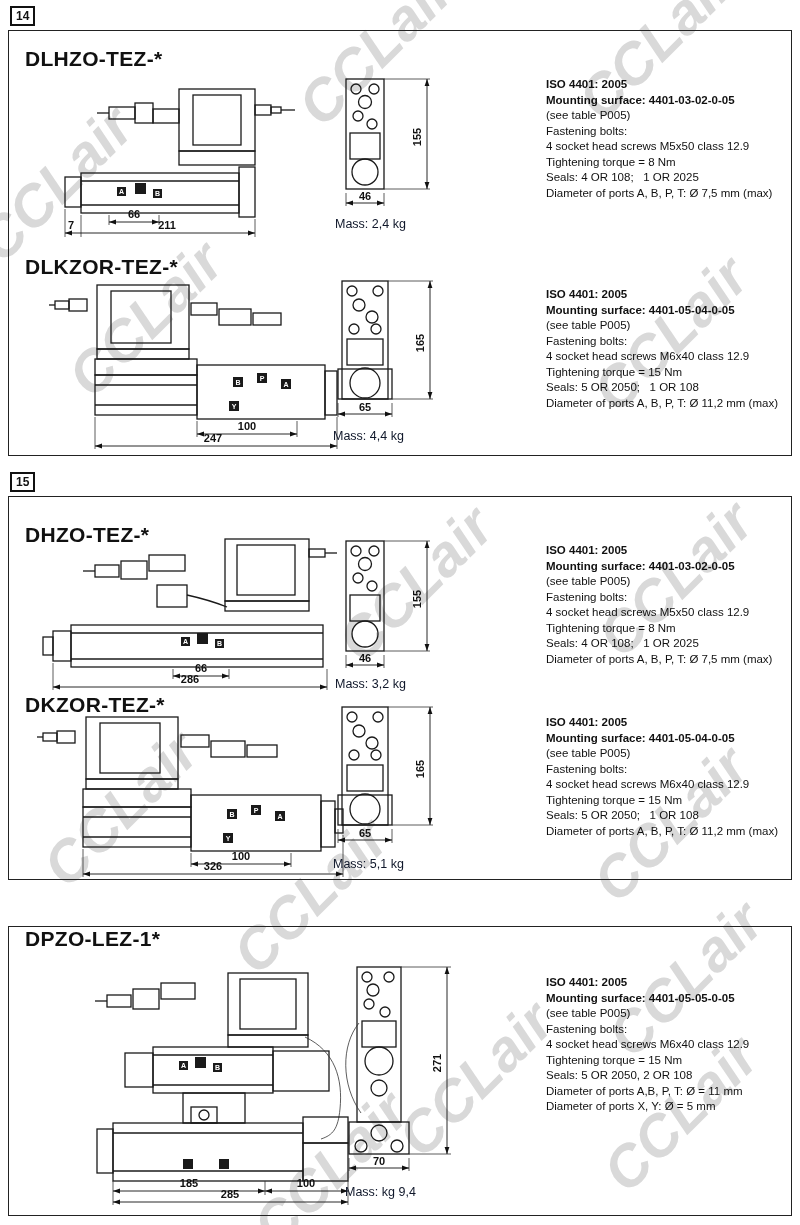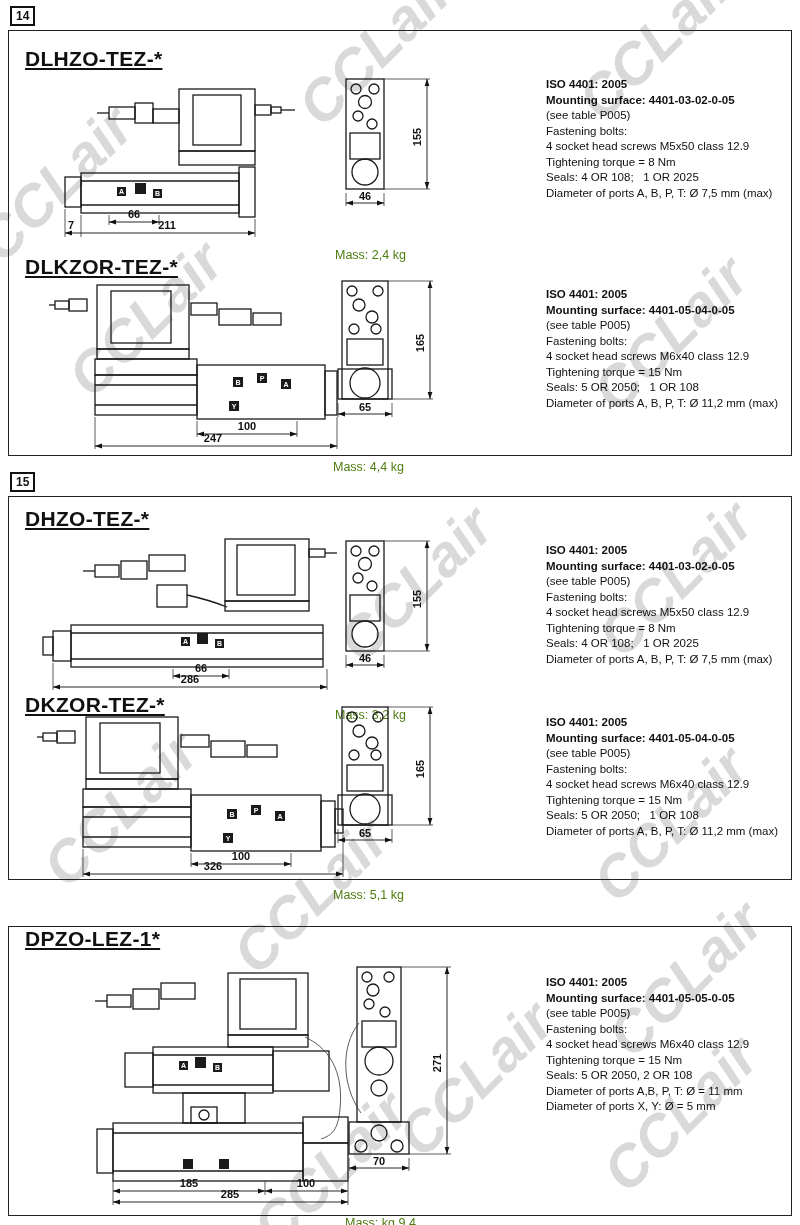--- a/index.html
+++ b/index.html
@@ -9,22 +9,22 @@
   .wm-layer{position:absolute;inset:0;z-index:1;pointer-events:none;}
   .wm{position:absolute;font:italic 700 58px "Liberation Sans",sans-serif;
       color:#c9c9c9;opacity:.7;transform:rotate(-45deg);white-space:nowrap;}
   
   .sec-header{position:absolute;left:10px;display:flex;align-items:center;z-index:2;}
   .sec-num{border:2px solid #111;font:700 12px "Liberation Sans",sans-serif;
            padding:1px 4px;line-height:14px;background:#fff;}
   .sec-title{font:700 12.5px "Liberation Sans",sans-serif;letter-spacing:.2px;}
   
   .sec-box{position:absolute;left:8px;width:782px;border:1.6px solid #222;z-index:2;background:transparent;}
-  .model-title{position:absolute;font:700 21px "Liberation Sans",sans-serif;letter-spacing:.3px;text-decoration:underline;}
-  .mass{position:absolute;font:12.5px "Liberation Sans",sans-serif;color:#4d7c0f;margin-top:31px;}
+  .model-title{position:absolute;font:700 21px "Liberation Sans",sans-serif;letter-spacing:.3px;}
+  .mass{position:absolute;font:12.5px "Liberation Sans",sans-serif;color:#0f172a;}
   .specs{position:absolute;width:250px;font:11.5px "Liberation Sans",sans-serif;line-height:15.5px;}
   .spec-line{white-space:pre;}
   .spec-line.b{font-weight:700;}
   
   svg.draw{position:absolute;overflow:visible;}
   svg.draw rect,svg.draw line,svg.draw path,svg.draw circle,svg.draw polyline{
       stroke:#1a1a1a;fill:none;stroke-width:1.3;}
   svg.draw .thin{stroke-width:.8;stroke:#333;}
   svg.draw .dim{stroke-width:.9;stroke:#111;}
   svg.draw .arr{fill:#111;stroke:none;}
@@ -218,21 +218,21 @@
       <div class="spec-line">Seals: 5 OR 2050;   1 OR 108</div>
       <div class="spec-line">Diameter of ports A, B, P, T: Ø 11,2 mm (max)</div>
     </div>
   </div>
 
   <div class="sec-header" style="top:472px">
     <span class="sec-num">15</span>
   </div>
   <div class="sec-box" style="top:496px;height:382px">
 
-    <div class="model-title" style="left:16px;top:10px">DHZO-TEZ-*</div>
+    <div class="model-title" style="left:16px;top:26px">DHZO-TEZ-*</div>
 
     <svg class="draw" style="left:28px;top:36px" width="310" height="158" viewBox="0 0 310 158">
       <g>
         <rect x="188" y="6" width="84" height="62"></rect>
         <rect x="200" y="12" width="58" height="50"></rect>
         <rect x="188" y="68" width="84" height="10"></rect>
         <rect x="272" y="16" width="16" height="8"></rect>
         <line x1="288" y1="20" x2="300" y2="20"></line>
         <rect x="112" y="22" width="36" height="16"></rect>
         <rect x="84" y="28" width="26" height="18"></rect>

